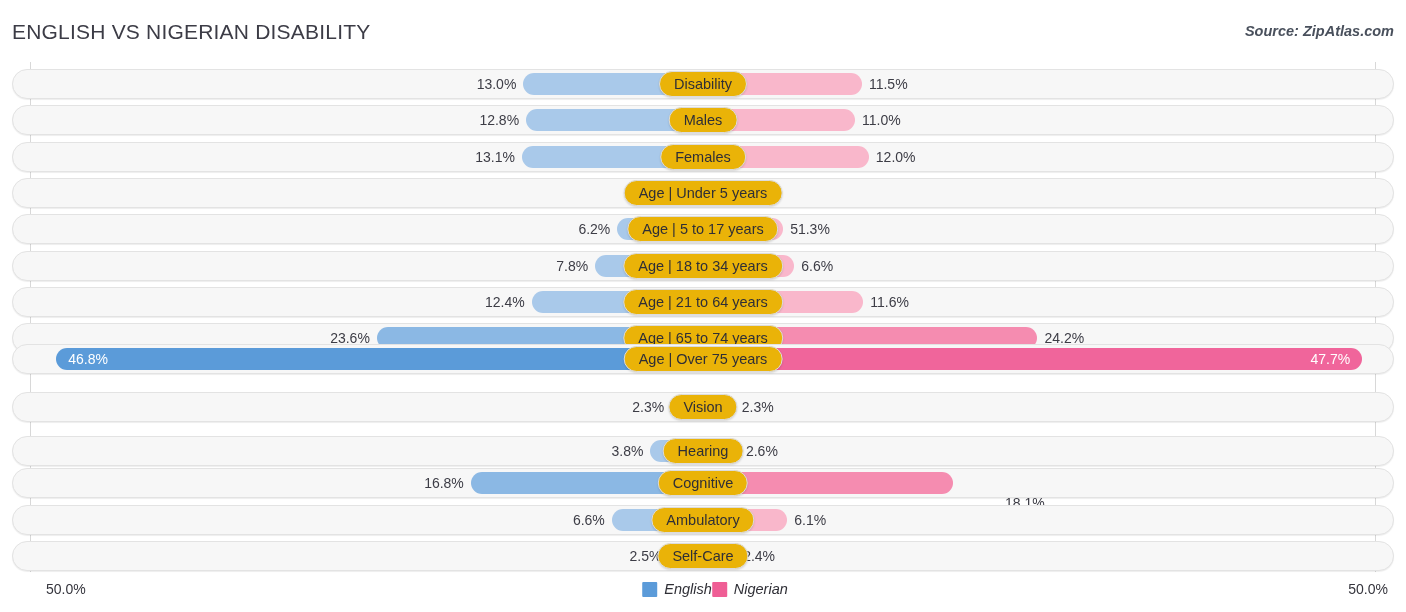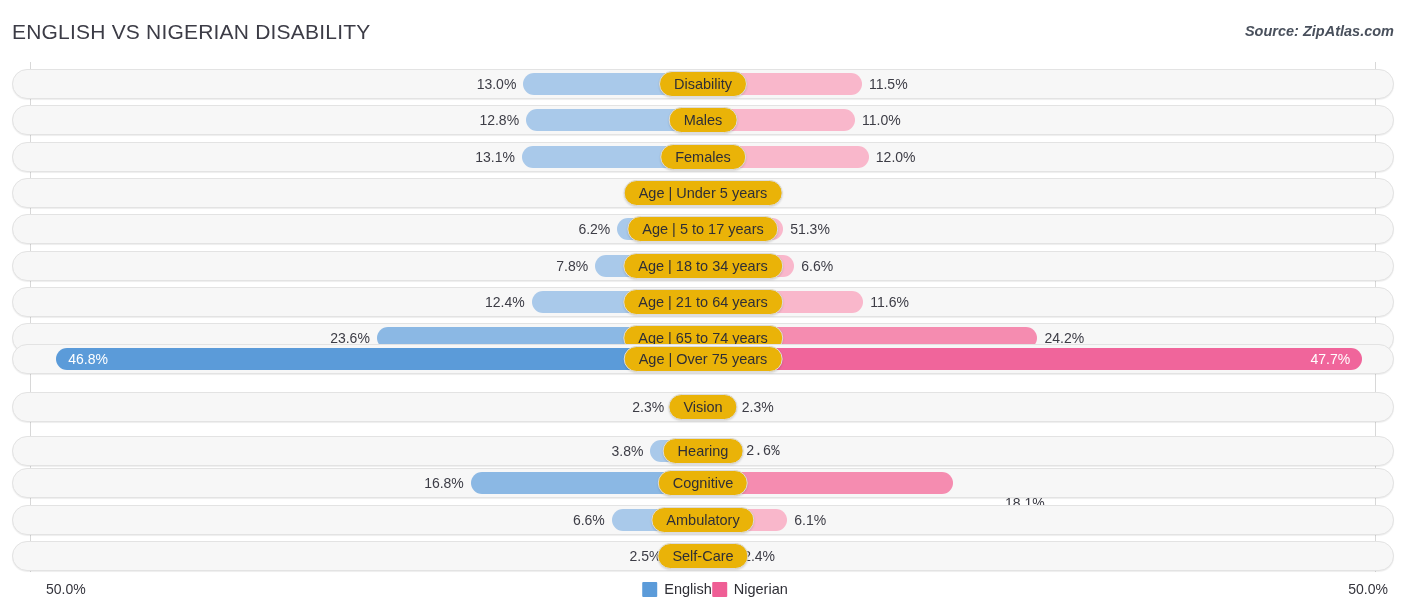--- a/index.html
+++ b/index.html
@@ -154,20 +154,21 @@
   #axis-left  { left: 34px; }
   #axis-right { right: 30px; }
 
   #legend {
     position: absolute;
     left: 50%;
     top: 9px;
     transform: translateX(-50%);
     display: flex;
     align-items: center;
+    font-style: italic;
   }
   .legend-item {
     display: flex;
     align-items: center;
     gap: 7px;
   }
   .legend-swatch {
     width: 15px;
     height: 15px;
     border-radius: 1px;
@@ -270,21 +271,21 @@
         <div class="bar bar-right" style="width: 31.786px; background: rgb(249, 183, 203);"></div>
         <div class="value value-left" style="right: 729.786px;">2.3%</div>
         <div class="value value-right" style="left: 729.786px;">2.3%</div>
         <div class="pill">Vision</div>
       </div>
       <div class="row" style="top: 350px; margin-top: 24px;">
         <div class="track"></div>
         <div class="bar bar-left" style="width: 52.516px; background: rgb(169, 201, 234);"></div>
         <div class="bar bar-right" style="width: 35.932px; background: rgb(249, 183, 203);"></div>
         <div class="value value-left" style="right: 750.516px;">3.8%</div>
-        <div class="value value-right" style="left: 733.932px; font-family: Liberation Mono, monospace;">2.6%</div>
+        <div class="value value-right" style="left: 733.932px;">2.6%</div>
         <div class="pill">Hearing</div>
       </div>
       <div class="row" style="top: 406.3px;">
         <div class="track"></div>
         <div class="bar bar-left" style="width: 232.176px; background: rgb(139, 184, 228);"></div>
         <div class="bar bar-right" style="width: 250.142px; background: rgb(245, 140, 176);"></div>
         <div class="value value-left" style="right: 930.176px;">16.8%</div>
         <div class="value value-right" style="left: 993px; margin-top: 20px;">18.1%</div>
         <div class="pill">Cognitive</div>
       </div>

